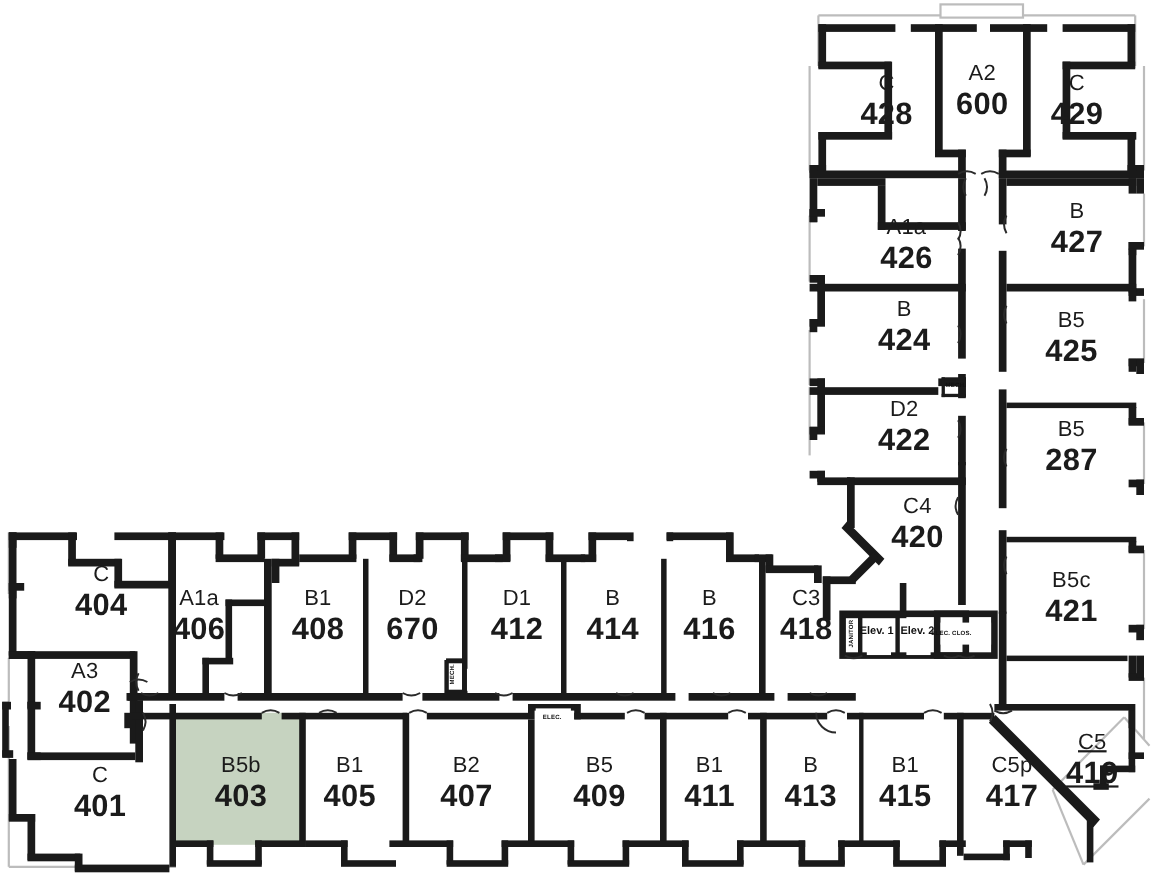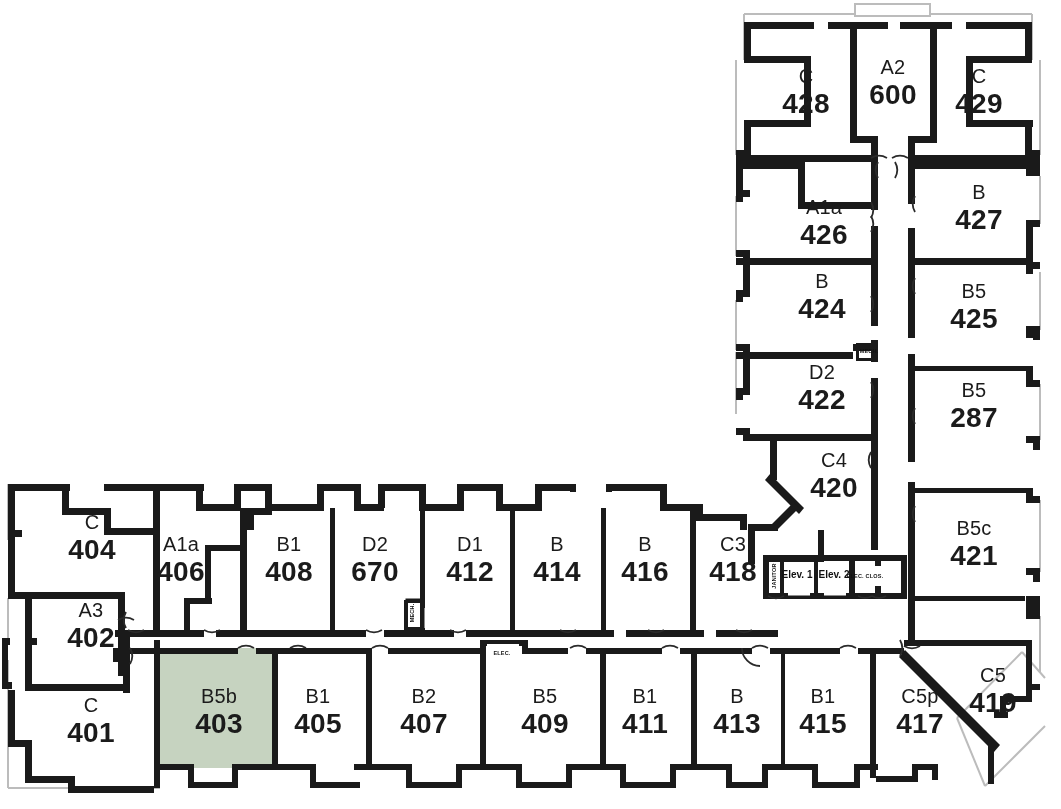--- a/index.html
+++ b/index.html
@@ -555,21 +555,21 @@
         <span class="u-num">287</span>
       </div>
       <div class="unit-label" style="left: 834px; top: 476px;">
         <span class="u-type">C4</span>
         <span class="u-num">420</span>
       </div>
       <div class="unit-label" style="left: 974px; top: 544px;">
         <span class="u-type">B5c</span>
         <span class="u-num">421</span>
       </div>
-      <div class="unit-label" style="left: 993px; top: 691px;">
+      <div class="unit-label" style="left: 993px; top: 691px; text-decoration: underline;">
         <span class="u-type">C5</span>
         <span class="u-num">419</span>
       </div>
       <div class="unit-label" style="left: 92px; top: 538px;">
         <span class="u-type">C</span>
         <span class="u-num">404</span>
       </div>
       <div class="unit-label" style="left: 181px; top: 560px;">
         <span class="u-type">A1a</span>
         <span class="u-num">406</span>
@@ -591,21 +591,21 @@
         <span class="u-num">414</span>
       </div>
       <div class="unit-label" style="left: 645px; top: 560px;">
         <span class="u-type">B</span>
         <span class="u-num">416</span>
       </div>
       <div class="unit-label" style="left: 733px; top: 560px;">
         <span class="u-type">C3</span>
         <span class="u-num">418</span>
       </div>
-      <div class="unit-label" style="left: 91px; top: 626px;">
+      <div class="unit-label" style="left: 77px; top: 626px;">
         <span class="u-type">A3</span>
         <span class="u-num">402</span>
       </div>
       <div class="unit-label" style="left: 91px; top: 721px;">
         <span class="u-type">C</span>
         <span class="u-num">401</span>
       </div>
       <div class="unit-label" style="left: 219px; top: 712px;">
         <span class="u-type">B5b</span>
         <span class="u-num">403</span>

